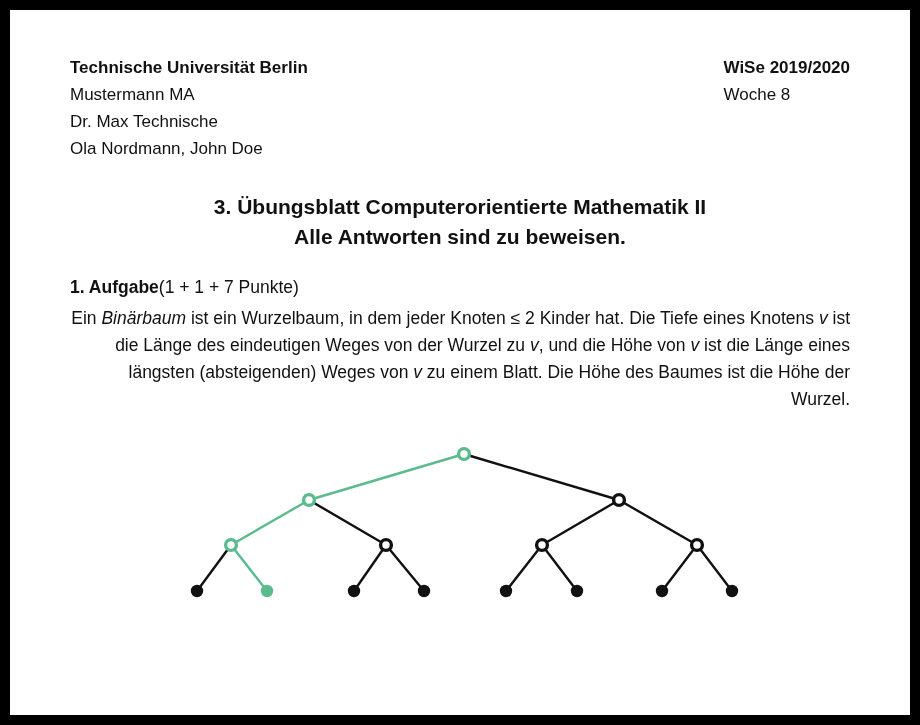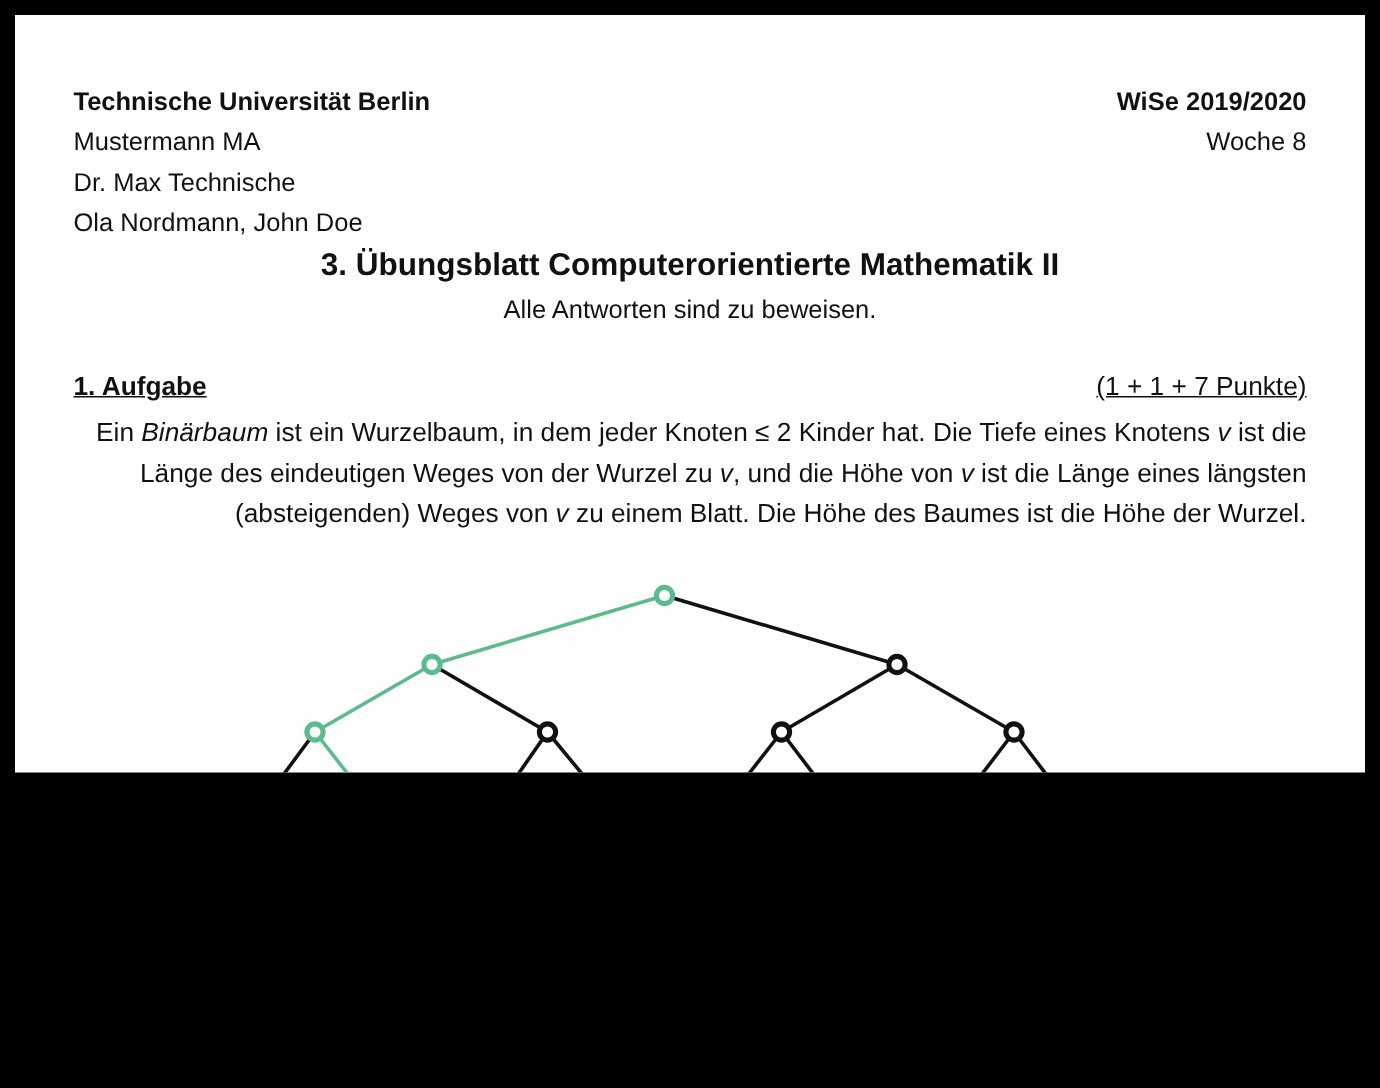--- a/index.html
+++ b/index.html
@@ -15,62 +15,61 @@
     width: 920px;
     height: 725px;
     background: #000;
     overflow: hidden;
   }
   .paper {
     position: absolute;
     left: 10px;
     top: 10px;
     width: 900px;
-    height: 505px;
+    height: 705px;
     background: #ffffff;
     color: #111111;
     box-sizing: border-box;
-    padding: 0 39px;
+    padding: 0 60px;
     overflow: hidden;
   }
   .header {
     display: flex;
     justify-content: space-between;
     margin-top: 44px;
     font-size: 17px;
     line-height: 27px;
   }
   .header-left, .header-right { white-space: nowrap; }
-  .header-right { text-align: right; }
+  .header-right { text-align: left; }
   .bold { font-weight: bold; }
   .title-block {
     text-align: center;
+    margin-top: 30px;
   }
   .sheet-title {
     font-size: 21px;
     font-weight: bold;
     line-height: 30px;
     margin: 0;
   }
   .deadline-line {
     font-size: 17.5px;
     line-height: 30px;
   }
   .note-line {
-    font-size: 17px;
-    font-weight: normal;
+    font-size: 21px;
+    font-weight: bold;
     line-height: 30px;
   }
   .task-row {
     display: flex;
-    justify-content: space-between;
     margin-top: 22px;
     font-size: 17.5px;
     line-height: 27px;
-    text-decoration: underline;
   }
   .task-heading { font-weight: bold; }
   .task-paragraph {
     margin-top: 4px;
     font-size: 17.5px;
     line-height: 27px;
     text-align: right;
   }
   .task-paragraph em { font-style: italic; }
   .tree-wrap {

